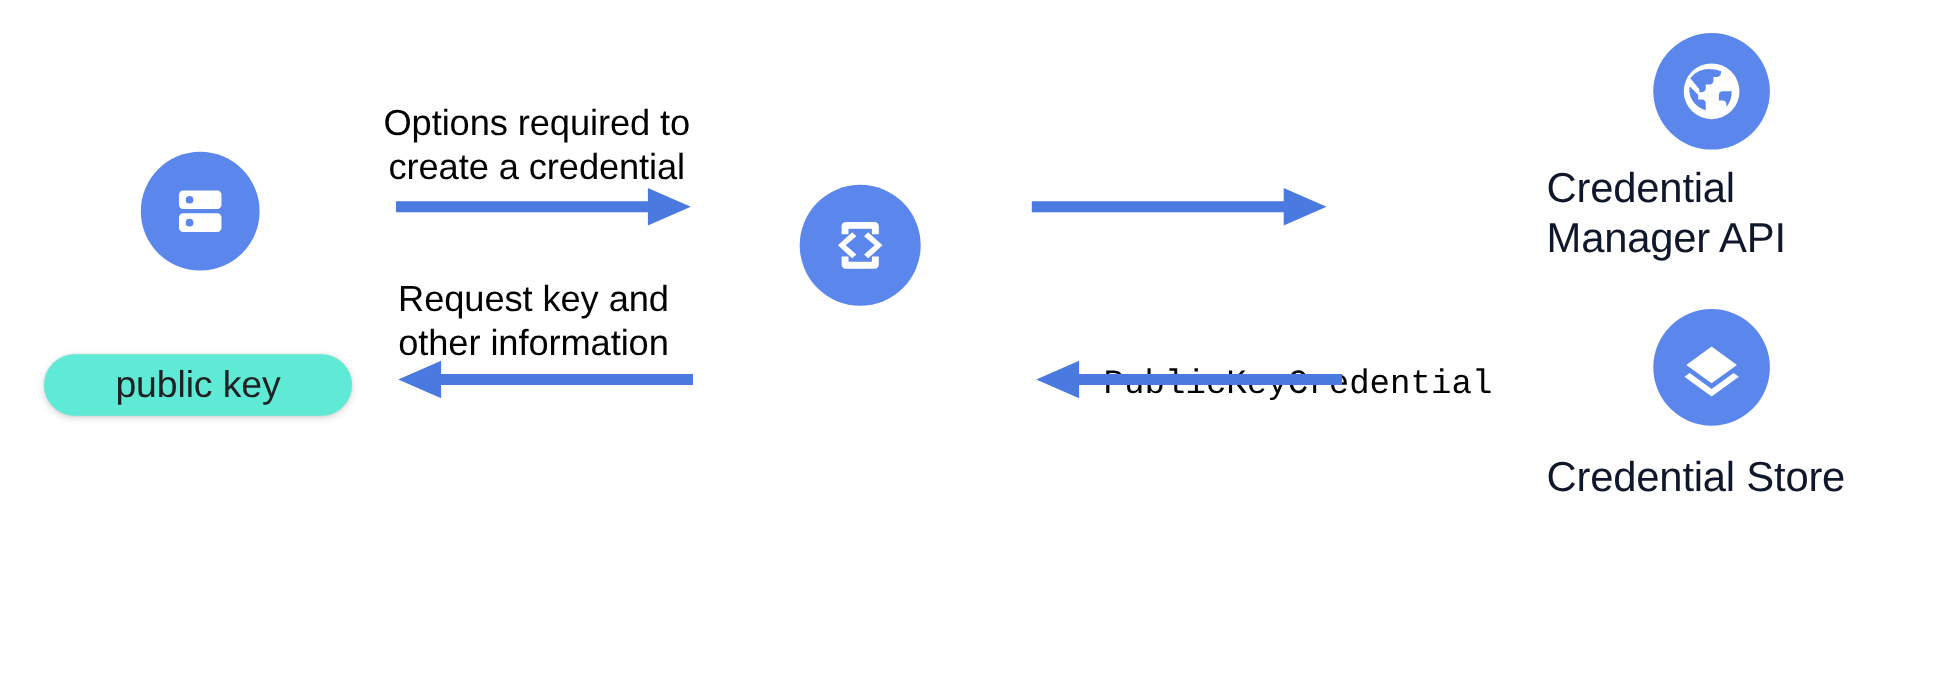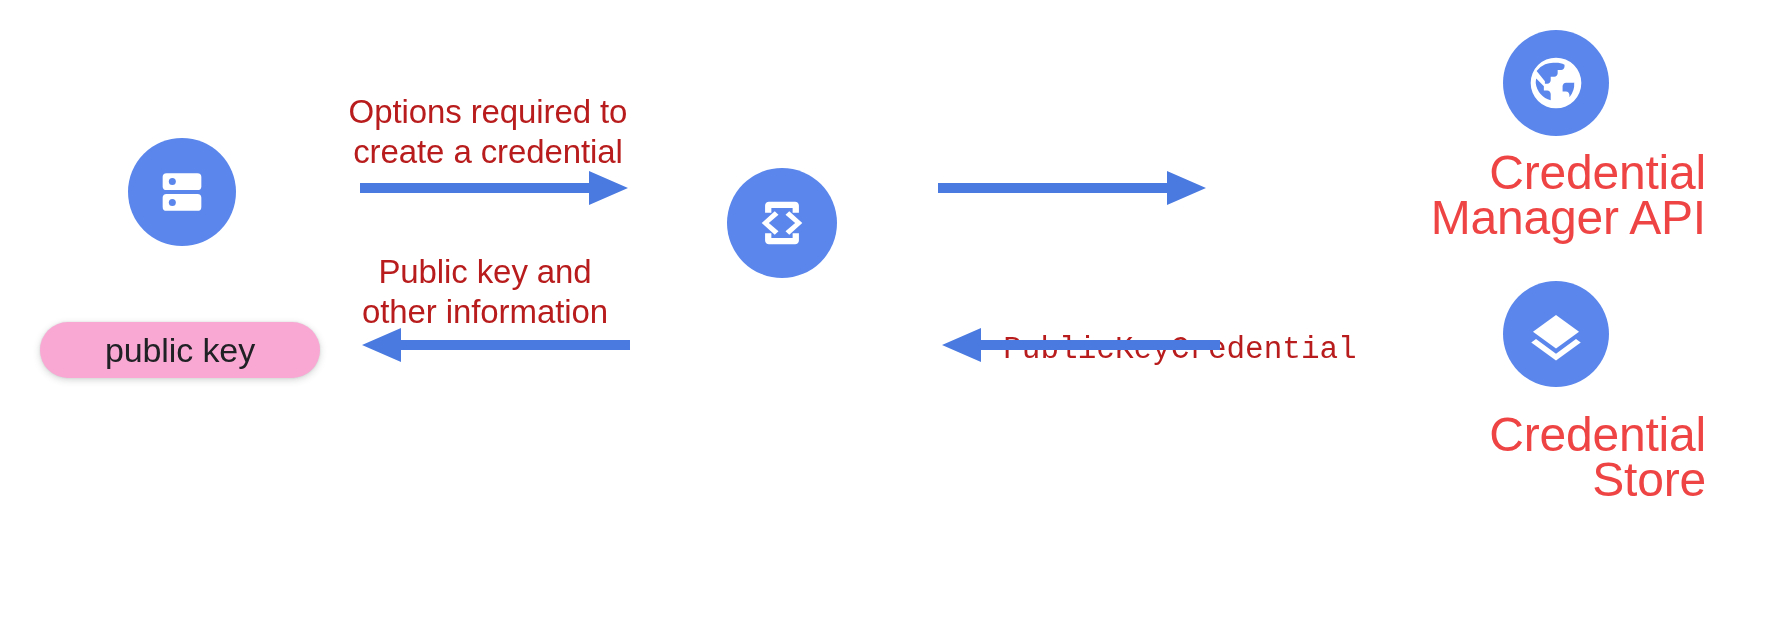--- a/index.html
+++ b/index.html
@@ -27,48 +27,48 @@
     background: #5b87ec;
     display: flex;
     align-items: center;
     justify-content: center;
   }
   .badge svg { display: block; }
 
   
   .caption {
     position: absolute;
-    text-align: right;
-    color: #ef4444;
-    font-size: 48px;
+    text-align: left;
+    color: #0f172a;
+    font-size: 38px;
     line-height: 45px;
     font-weight: 400;
     letter-spacing: -0.2px;
     white-space: pre-line;
   }
 
   
   .pill {
     position: absolute;
-    background: #f9a8d4;
+    background: #5eead4;
     border-radius: 999px;
     box-shadow: 0 2px 7px rgba(60,64,67,0.22), 0 0 2px rgba(60,64,67,0.14);
     display: flex;
     align-items: center;
     justify-content: center;
     color: #202124;
     font-size: 34px;
     letter-spacing: -0.1px;
   }
 
   
   .arrow-label {
     position: absolute;
     text-align: center;
-    color: #b91c1c;
+    color: #000000;
     font-size: 33px;
     line-height: 40px;
     white-space: pre-line;
     letter-spacing: -0.1px;
   }
   .arrow-label.mono {
     font-family: "Liberation Mono", "DejaVu Sans Mono", monospace;
     font-size: 31px;
     letter-spacing: 0px;
   }
@@ -95,21 +95,21 @@
   <div class="pill" style="left:40px; top:322px; width:280px; height:56px;">public key</div>
 
   <div class="arrow-label" style="left:338px; top:92px; width:300px;">Options required to
 create a credential</div>
   <div class="arrow" style="left:360px; top:168px;">
     <svg width="270" height="40" viewBox="0 0 270 40">
       <path d="M0 15 H229 V3 L268 20 L229 37 V25 H0 Z" fill="#4a7ae0"></path>
     </svg>
   </div>
 
-  <div class="arrow-label" style="left:330px; top:252px; width:310px;">Public key and
+  <div class="arrow-label" style="left:330px; top:252px; width:310px;">Request key and
 other information</div>
   <div class="arrow" style="left:360px; top:325px;">
     <svg width="270" height="40" viewBox="0 0 270 40">
       <path d="M270 15 H41 V3 L2 20 L41 37 V25 H270 Z" fill="#4a7ae0"></path>
     </svg>
   </div>
 
   <div class="badge" style="left:727px; top:168px; width:110px; height:110px;">
     <span>
       <svg width="58" height="58" viewBox="0 0 24 24" aria-hidden="true">

